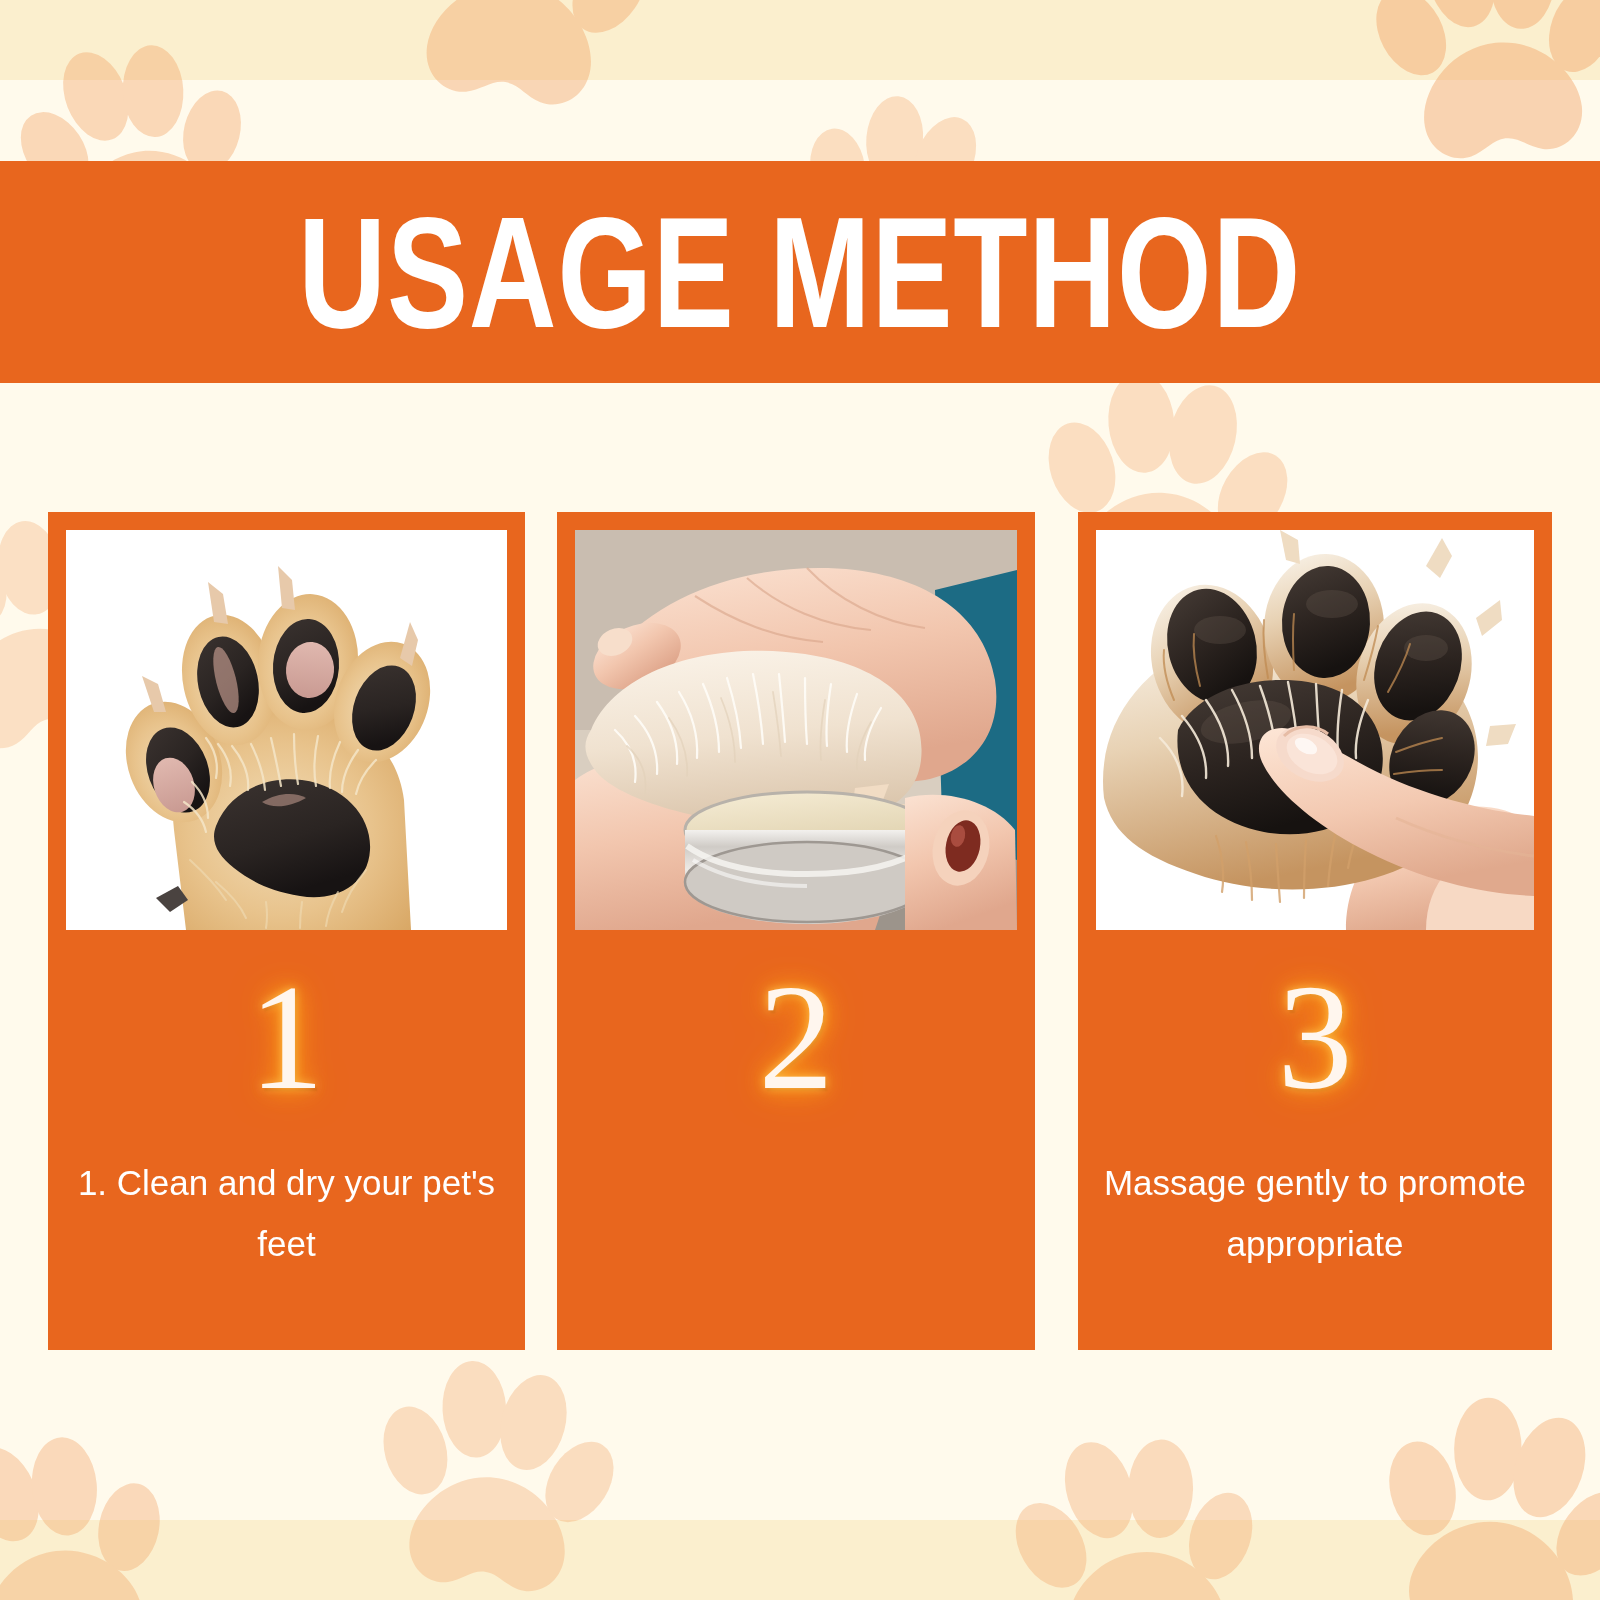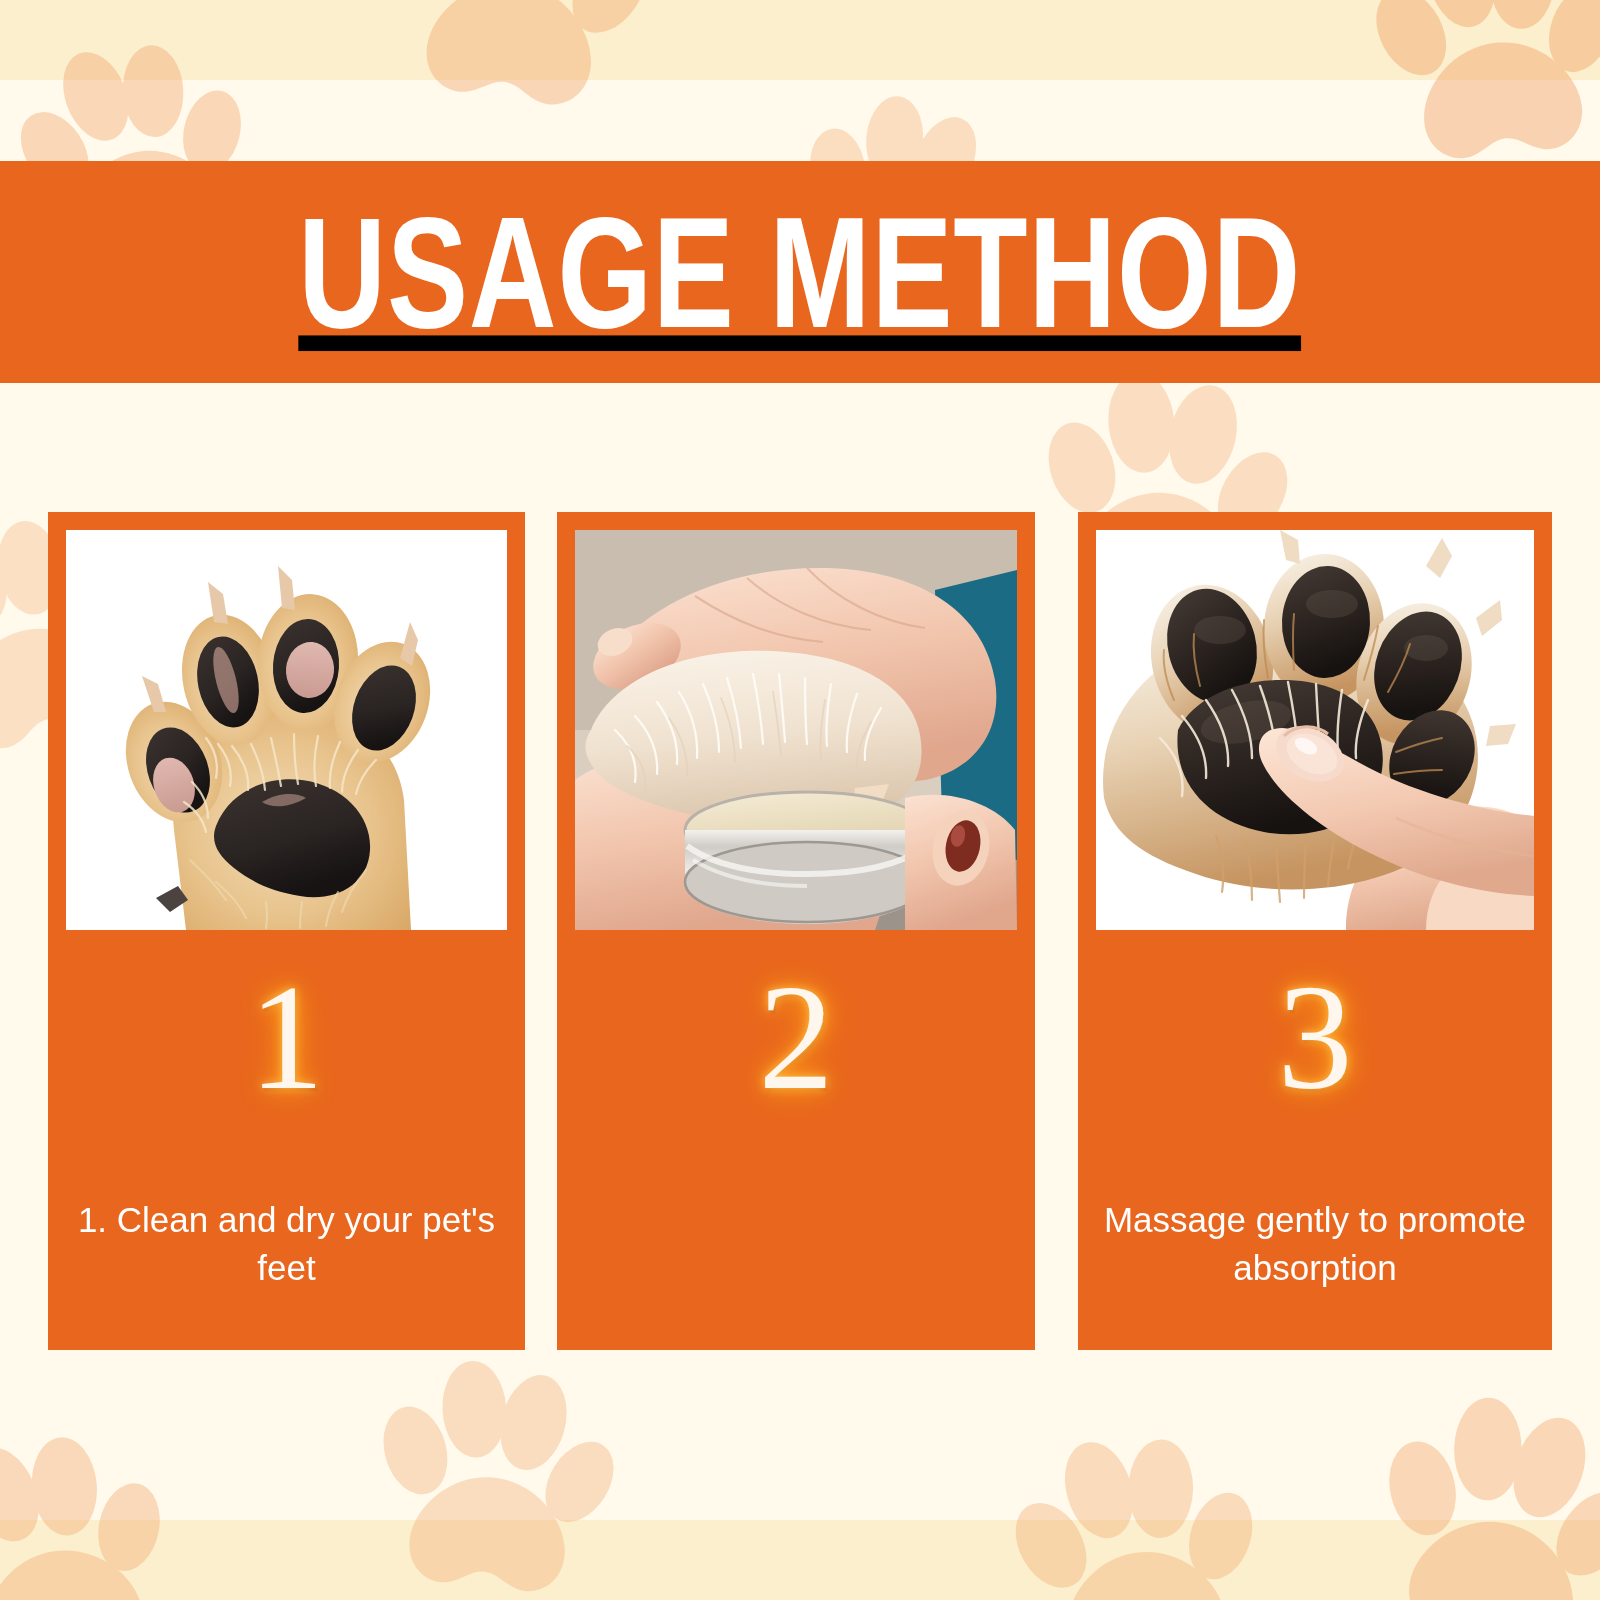--- a/index.html
+++ b/index.html
@@ -44,21 +44,20 @@
   #header-banner {
     position: absolute;
     left: 0;
     top: 161px;
     width: 1600px;
     height: 222px;
     background: #E8661E;
     display: flex;
     align-items: center;
     justify-content: center;
-    text-decoration: underline;
   }
   #page-title {
     color: #ffffff;
     font-family: "Liberation Sans Narrow", "Liberation Sans", sans-serif;
     font-weight: bold;
     font-size: 152px;
     letter-spacing: 1px;
     line-height: 1;
     transform: scaleX(0.80) scaleY(1.04);
     transform-origin: center center;
@@ -115,24 +114,23 @@
       2px 3px 2px rgba(160,60,0,0.35);
   }
 
   .caption {
     position: absolute;
     left: 14px;
     right: 14px;
     top: 640px;
     color: #ffffff;
     font-size: 35px;
-    line-height: 48px;
+    line-height: 61px;
     text-align: center;
     font-family: "Liberation Sans", sans-serif;
-    margin-top: 44px;
   }
 
   
   #card-3 .caption { top: 640px; }
 </style>
 </head>
 <body>
 
 <div id="canvas">
 
@@ -510,16 +508,16 @@
           <ellipse cx="216" cy="224" rx="27" ry="18" fill="#FAE4D8" transform="rotate(28 216 224)"></ellipse>
           <ellipse cx="210" cy="216" rx="12" ry="7" fill="#FFFFFF" opacity="0.7" transform="rotate(28 210 216)"></ellipse>
           <path d="M188 206 C200 194 220 194 232 204" fill="none" stroke="#E6BCA5" stroke-width="3"></path>
 
           <path d="M300 288 C340 306 390 320 438 326" fill="none" stroke="#E4B496" stroke-width="3" opacity="0.6"></path>
         </svg>
       </div>
     </div>
 
     <div class="step-number">3</div>
-    <div class="caption">Massage gently to promote absorption</div>
+    <div class="caption">Massage gently to promote appropriate</div>
   </div>
 
 </div>
 
 </body></html>

